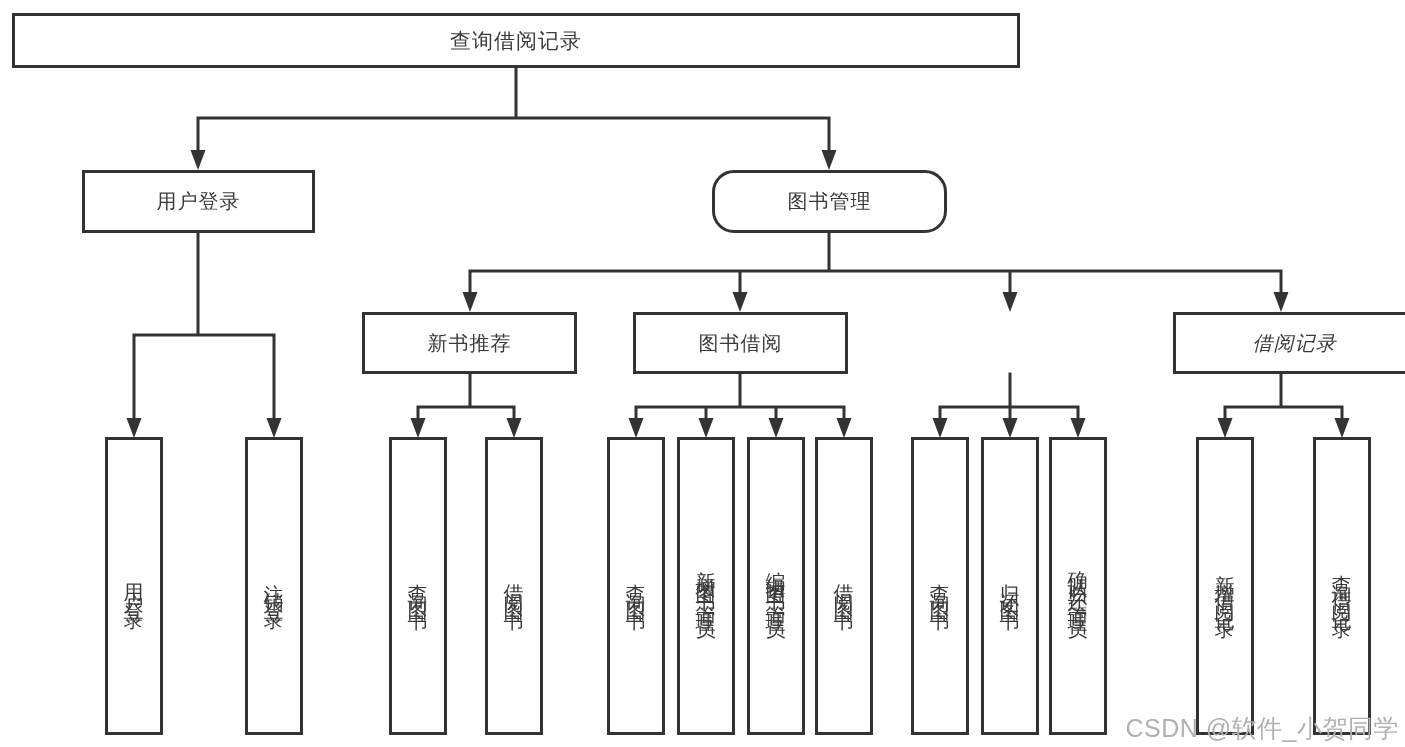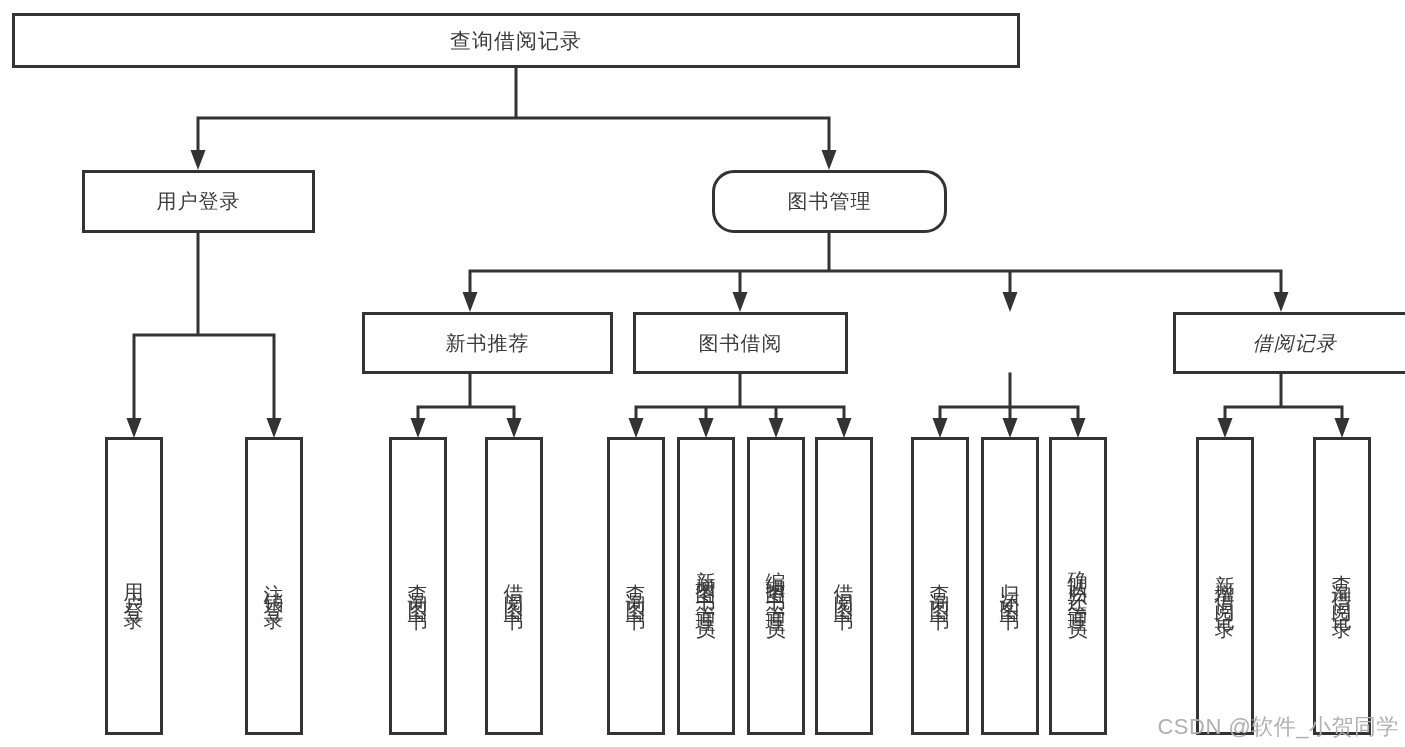--- a/index.html
+++ b/index.html
@@ -34,21 +34,21 @@
     text-orientation: mixed;
     font-size: 20px;
     letter-spacing: 9px;
     line-height: 1;
   }
   .vnode.long { letter-spacing: 7px; }
   .watermark {
     position: absolute;
     top: 712px;
     right: 6px;
-    font-size: 22px;
+    font-size: 25px;
     color: #b0b0b0;
     z-index: 10;
     letter-spacing: 0.5px;
     white-space: nowrap;
   }
 </style>
 </head>
 <body>
 
 <div id="canvas">
@@ -84,21 +84,21 @@
       <polygon points="1217.5,418 1232.5,418 1225,438"></polygon>
       <polygon points="1334.5,418 1349.5,418 1342,438"></polygon>
     </g>
   </svg>
 
   <div class="node hnode root-node" style="left:12px; top:13px; width:1008px; height:55px;">查询借阅记录</div>
 
   <div class="node hnode" style="left:82px; top:170px; width:233px; height:63px;">用户登录</div>
   <div class="node hnode" style="left:712px; top:170px; width:235px; height:63px;border-radius:22px;">图书管理</div>
 
-  <div class="node hnode" style="left:362px; top:312px; width:251px; height:62px;">新书推荐</div>
+  <div class="node hnode" style="left:362px; top:312px; width:215px; height:62px;">新书推荐</div>
   <div class="node hnode" style="left:633px; top:312px; width:215px; height:62px;text-align:center;">图书借阅</div>
   <div class="node hnode" style="left:1173px; top:312px; width:243px; height:62px;font-style:italic;">借阅记录</div>
 
   <div class="node vnode" style="left:105px; top:437px; width:58px; height:298px;">用户登录</div>
   <div class="node vnode" style="left:245px; top:437px; width:58px; height:298px;">注销登录</div>
 
   <div class="node vnode" style="left:389px; top:437px; width:58px; height:298px;">查询图书</div>
   <div class="node vnode" style="left:485px; top:437px; width:58px; height:298px;">借阅图书</div>
 
   <div class="node vnode" style="left:607px; top:437px; width:58px; height:298px;">查询图书</div>

